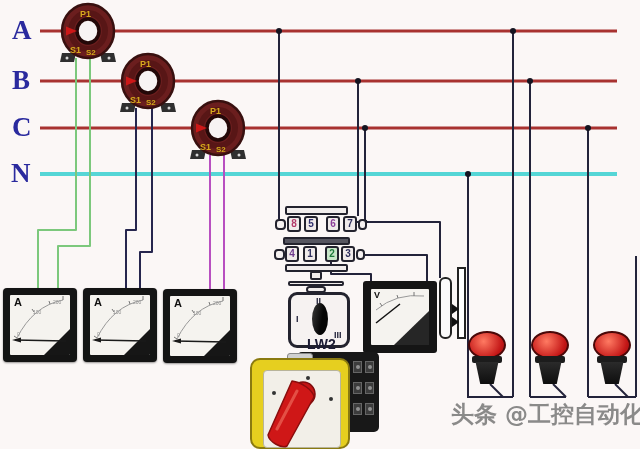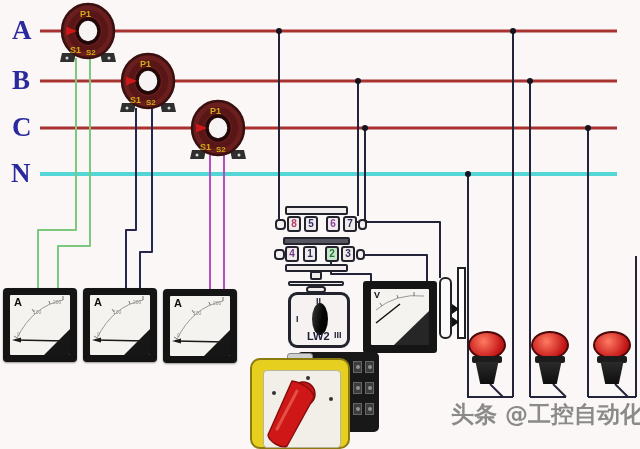--- a/index.html
+++ b/index.html
@@ -192,21 +192,21 @@
     <div class="plate" style="left:40px;top:73px;width:12px;height:9px;"></div>
     <div class="plate" style="left:18px;top:83px;width:56px;height:5px;"></div>
   </div>
 
   <div class="plate" style="left:306px;top:286px;width:20px;height:7px;border-radius:4px;"></div>
   <div class="swpanel" style="left:288px;top:292px;width:62px;height:56px;">
     <div class="swpos" style="left:25px;top:2px;">II</div>
     <div class="swpos" style="left:5px;top:20px;">I</div>
     <div class="swpos" style="left:43px;top:36px;">III</div>
     <div class="knob" style="left:21px;top:8px;"></div>
-    <div class="swpos" style="left:16px;top:36px;font-size:11px;">LW2</div>
+    <div class="swpos" style="left:16px;top:42px;font-size:14px;">LW2</div>
   </div>
 
   <div class="abs" style="left:363px;top:281px;width:74px;height:72px;background:#151515;border-radius:3px;">
     <div class="face" style="left:8px;top:8px;width:58px;height:56px;">
       <div class="aunit" style="font-size:9px;left:3px;top:2px;">V</div>
     </div>
   </div>
 
   <div class="abs" style="left:297px;top:352px;width:82px;height:80px;background:#181818;border-radius:5px;">
     <div class="rearterm" style="left:56px;top:9px;">

